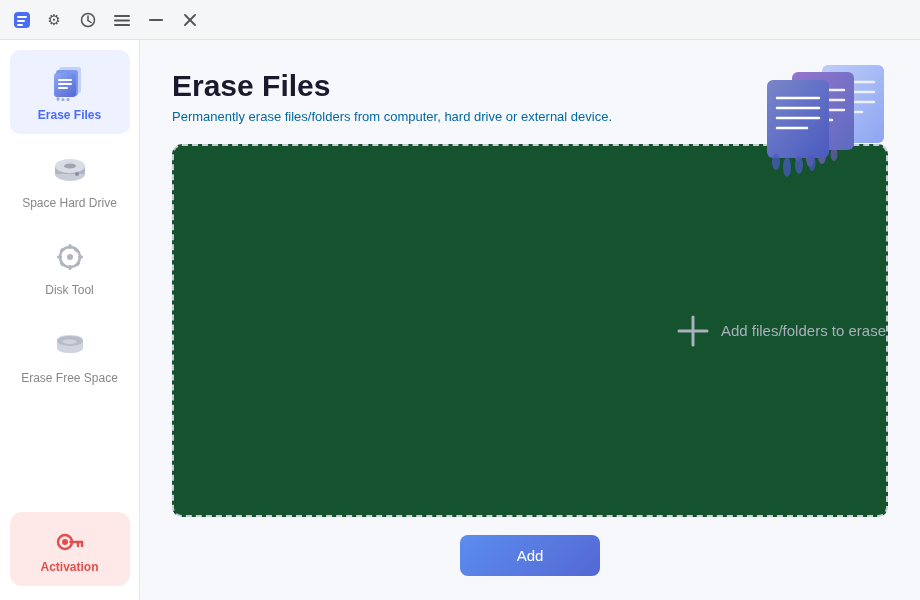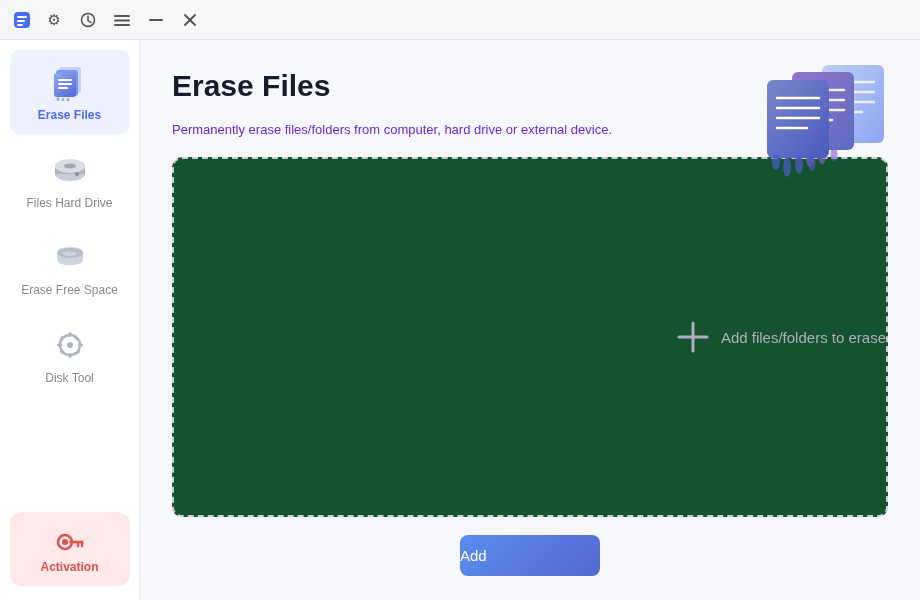--- a/index.html
+++ b/index.html
@@ -147,22 +147,22 @@
 
     .content-header-left h1 {
       font-size: 30px;
       font-weight: 700;
       color: #1a1a2e;
       line-height: 1.2;
     }
 
     .content-header-left p {
       font-size: 13px;
-      color: #6d28d9;
-      margin-top: 18px;
+      color: #0369a1;
+      margin-top: 5px;
     }
 
     
     .drop-zone {
       flex: 1;
       border: 2px dashed #c8cdd8;
       border-radius: 10px;
       display: flex;
       flex-direction: row;
       align-items: center;
@@ -189,21 +189,21 @@
       margin: 0 auto;
       width: 140px;
       padding: 12px 0;
       background: linear-gradient(135deg, #5b8dee 0%, #5468d4 100%);
       color: white;
       font-size: 15px;
       font-weight: 500;
       border: none;
       border-radius: 8px;
       cursor: pointer;
-      text-align: left;
+      text-align: center;
     }
 
     
     .illustration {
       position: absolute;
       top: 20px;
       right: 28px;
       width: 130px;
       height: 120px;
     }
@@ -285,52 +285,52 @@
     <div class="sidebar-item">
       <div class="icon-wrap">
         <svg width="36" height="36" viewBox="0 0 36 36">
           <ellipse cx="18" cy="22" rx="15" ry="7" fill="#c8cdd8"></ellipse>
           <rect x="3" y="14" width="30" height="8" fill="#b0b5c0"></rect>
           <ellipse cx="18" cy="14" rx="15" ry="7" fill="#d8dce4"></ellipse>
           <ellipse cx="18" cy="14" rx="6" ry="2.5" fill="#a0a5b0"></ellipse>
           <circle cx="25" cy="22" r="2" fill="#888ea0"></circle>
         </svg>
       </div>
-      <span class="label">Files Hard Drive</span>
-    </div>
-
-    <div class="sidebar-item">
-      <div class="icon-wrap">
-        <svg width="36" height="36" viewBox="0 0 36 36">
-          <ellipse cx="18" cy="20" rx="13" ry="5" fill="#c0c5d0"></ellipse>
-          <path d="M5 14 Q5 8 18 8 Q31 8 31 14 L31 20 Q31 26 18 26 Q5 26 5 20 Z" fill="#d0d4df"></path>
-          <ellipse cx="18" cy="14" rx="13" ry="5" fill="#b8bcc8"></ellipse>
-          <path d="M10 14 Q14 11 22 13 Q26 14 24 16 Q18 18 12 16 Z" fill="#e0e3ea" opacity="0.6"></path>
-        </svg>
-      </div>
-      <span class="label">Erase Free Space</span>
+      <span class="label">Space Hard Drive</span>
     </div>
 
     <div class="sidebar-item">
       <div class="icon-wrap">
         <svg width="36" height="36" viewBox="0 0 36 36">
           <circle cx="18" cy="18" r="10" fill="none" stroke="#b0b5c0" stroke-width="2.5"></circle>
           <circle cx="18" cy="18" r="3" fill="#b0b5c0"></circle>
 
           <rect x="16.5" y="5" width="3" height="5" rx="1.5" fill="#b0b5c0"></rect>
           <rect x="16.5" y="26" width="3" height="5" rx="1.5" fill="#b0b5c0"></rect>
           <rect x="5" y="16.5" width="5" height="3" rx="1.5" fill="#b0b5c0"></rect>
           <rect x="26" y="16.5" width="5" height="3" rx="1.5" fill="#b0b5c0"></rect>
           <rect x="8.5" y="8.5" width="3" height="5" rx="1.5" fill="#b0b5c0" transform="rotate(45 10 11)"></rect>
           <rect x="24.5" y="22.5" width="3" height="5" rx="1.5" fill="#b0b5c0" transform="rotate(45 26 25)"></rect>
           <rect x="22.5" y="8.5" width="3" height="5" rx="1.5" fill="#b0b5c0" transform="rotate(-45 24 11)"></rect>
           <rect x="8.5" y="22.5" width="3" height="5" rx="1.5" fill="#b0b5c0" transform="rotate(-45 10 25)"></rect>
         </svg>
       </div>
       <span class="label">Disk Tool</span>
+    </div>
+
+    <div class="sidebar-item">
+      <div class="icon-wrap">
+        <svg width="36" height="36" viewBox="0 0 36 36">
+          <ellipse cx="18" cy="20" rx="13" ry="5" fill="#c0c5d0"></ellipse>
+          <path d="M5 14 Q5 8 18 8 Q31 8 31 14 L31 20 Q31 26 18 26 Q5 26 5 20 Z" fill="#d0d4df"></path>
+          <ellipse cx="18" cy="14" rx="13" ry="5" fill="#b8bcc8"></ellipse>
+          <path d="M10 14 Q14 11 22 13 Q26 14 24 16 Q18 18 12 16 Z" fill="#e0e3ea" opacity="0.6"></path>
+        </svg>
+      </div>
+      <span class="label">Erase Free Space</span>
     </div>
 
     <div class="sidebar-spacer"></div>
 
     <div class="sidebar-activation">
       <div class="icon-wrap">
         <svg width="32" height="32" viewBox="0 0 32 32">
 
           <circle cx="11" cy="16" r="7" fill="none" stroke="#e05050" stroke-width="2.5"></circle>
           <circle cx="11" cy="16" r="3" fill="#e05050"></circle>

